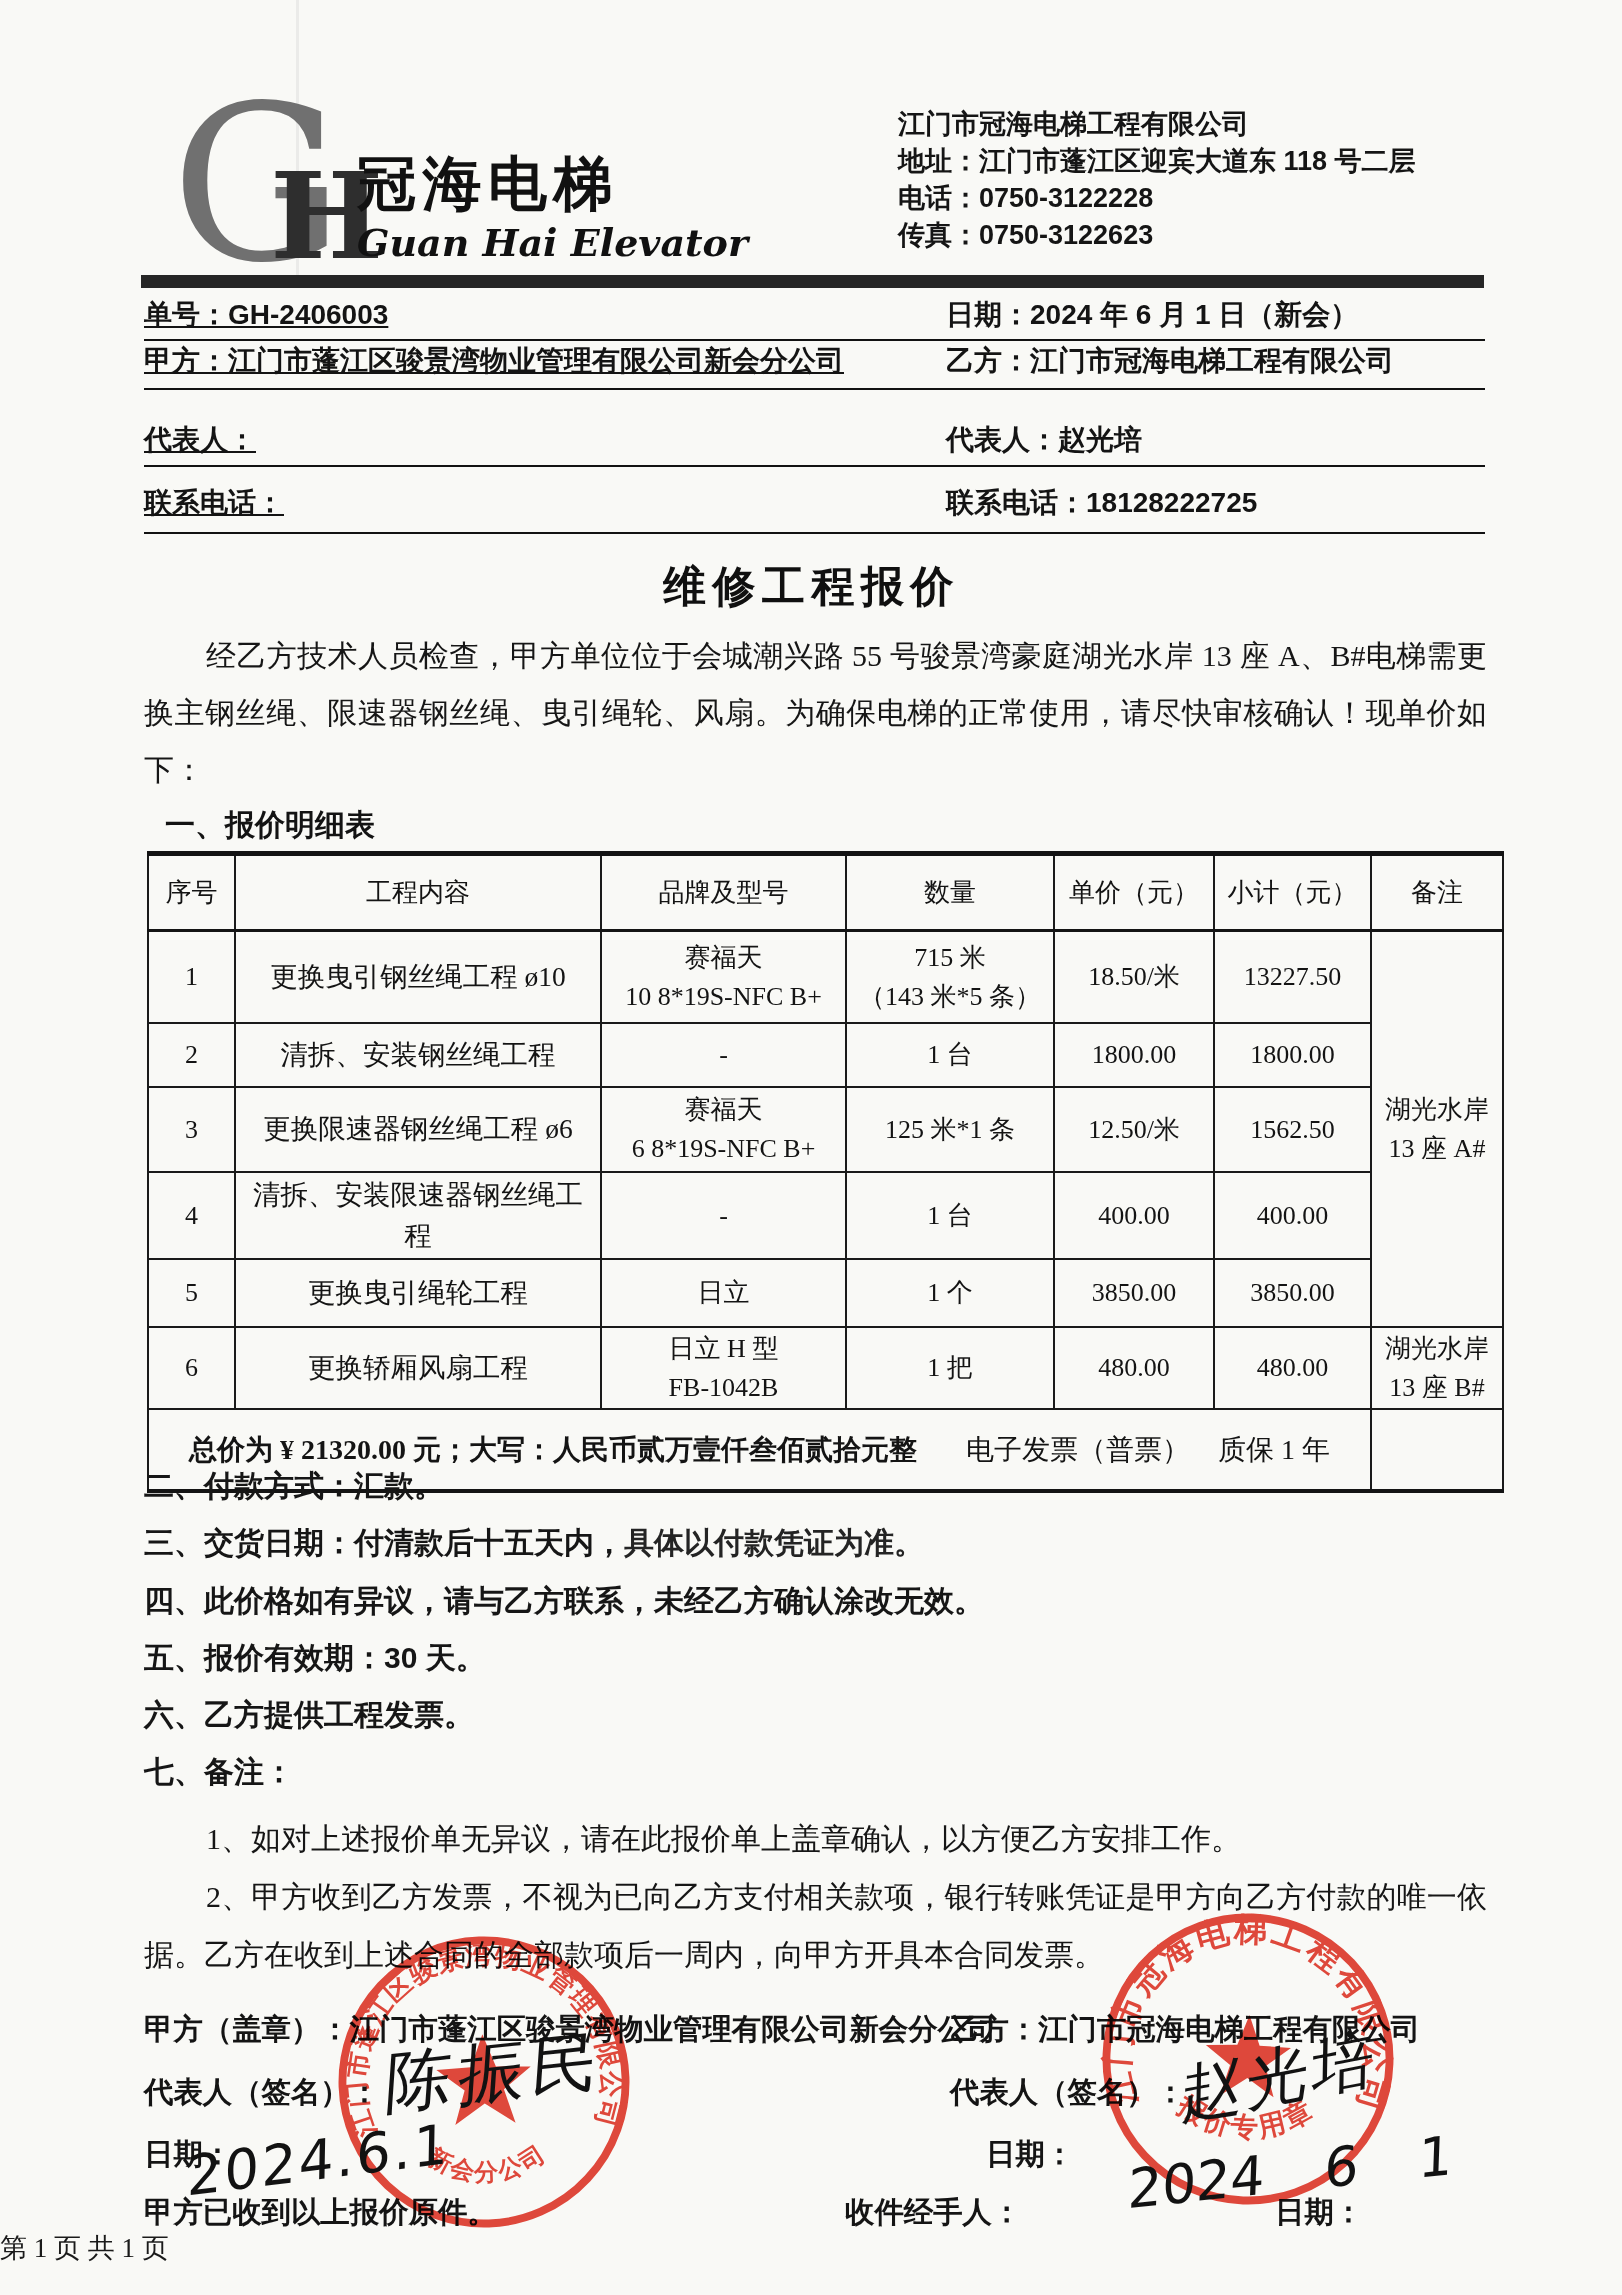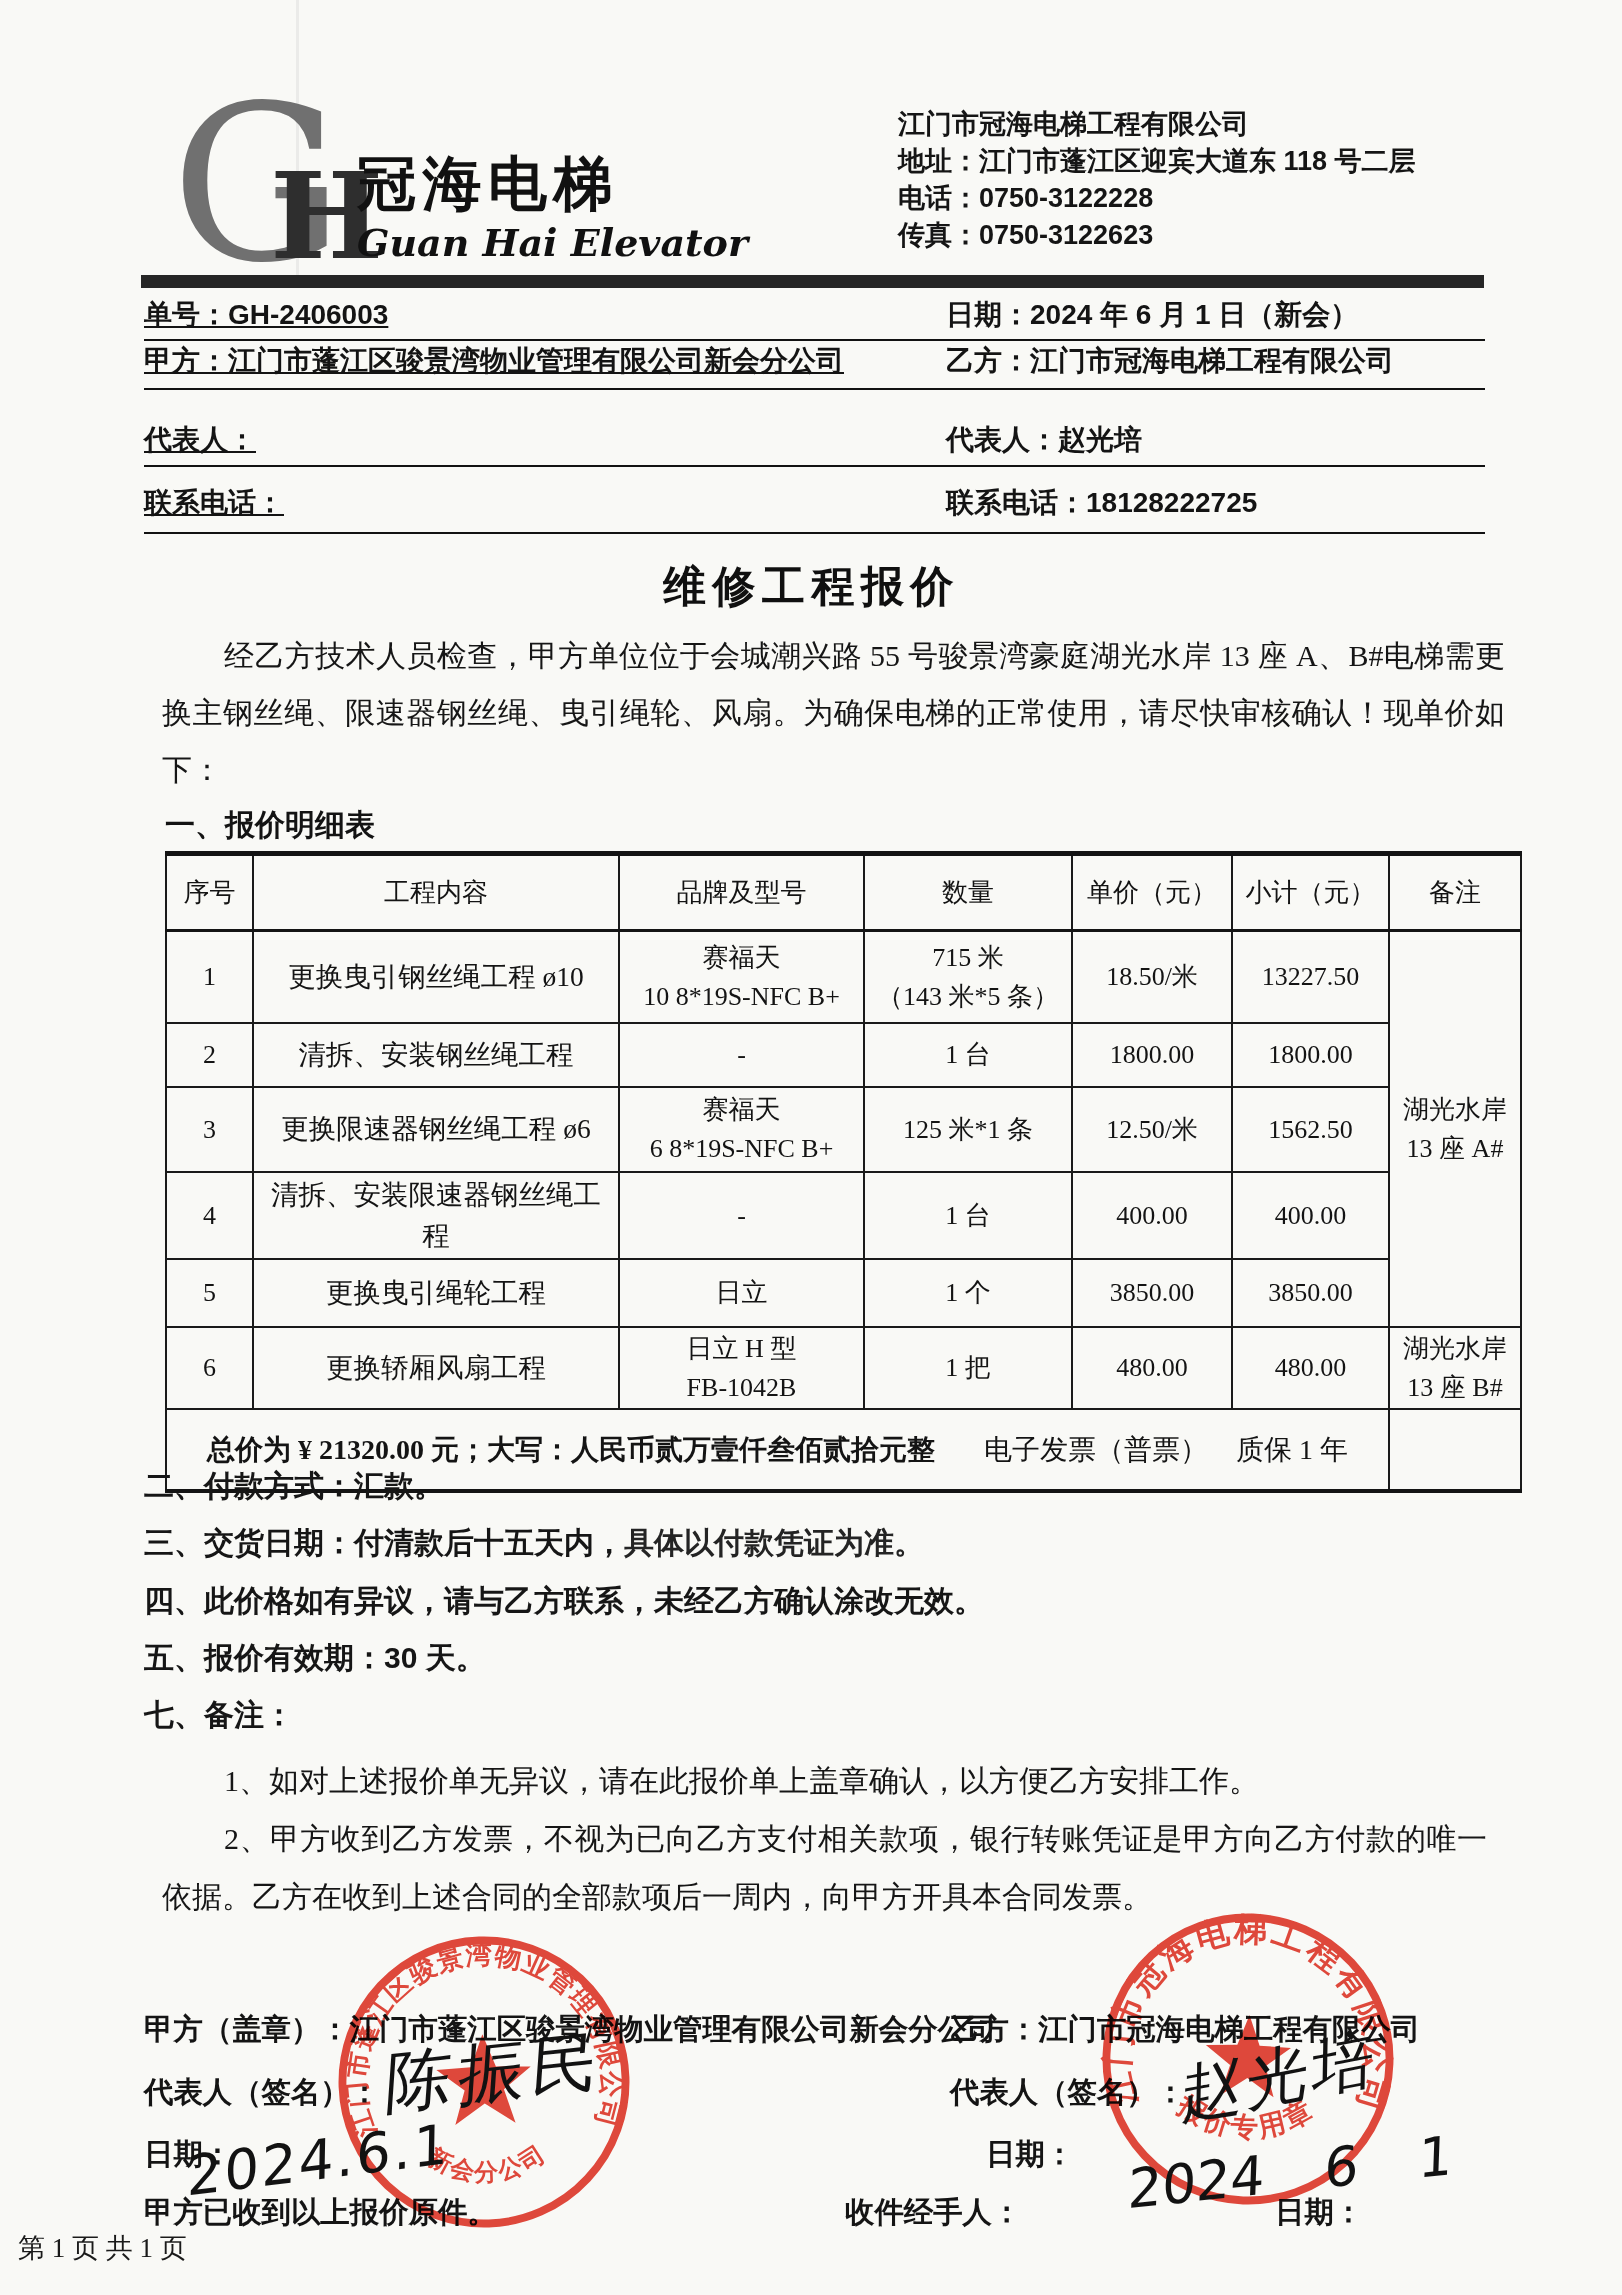--- a/index.html
+++ b/index.html
@@ -1,19 +1,19 @@
 <!DOCTYPE html>
 <html style="font-size:10.5px"><head>
 <meta charset="utf-8">
 <style>
   html,body{margin:0;padding:0;background:#d9d9d6;}
   .page{position:relative;width:1623px;height:2295px;background:#f9f9f6;color:#1c1c1c;overflow:hidden;
         font-family:"Liberation Serif",serif;}
   .sans{font-family:"Liberation Sans",sans-serif;font-weight:700;}
-  .song{font-family:"Liberation Serif",serif;margin-left:18px;}
+  .song{font-family:"Liberation Serif",serif;}
 
   
   .streak{position:absolute;left:296px;top:0;width:2.6px;height:275px;background:rgba(60,60,70,.07);}
 
   
   .logo-g{position:absolute;left:171px;top:77px;font-family:"DejaVu Serif",serif;font-size:216px;line-height:1;color:#707070;font-weight:400;}
   .logo-h{position:absolute;left:270px;top:156px;font-family:"DejaVu Serif",serif;font-size:120px;line-height:1;color:#2e2e2e;font-weight:700;}
   .logo-cn{position:absolute;left:357px;top:145px;font-size:59px;letter-spacing:6.5px;color:#111;}
   .logo-en{position:absolute;left:357px;top:220px;font-family:"DejaVu Serif",serif;font-style:italic;font-weight:700;font-size:38px;color:#111;}
 
@@ -226,20 +226,23 @@
     <div class="term sans">
       <span>三、交货日期：付清款后十五天内，</span><span class="lt">具体以付款凭证为准。</span>
     </div>
     <div class="term sans">
       <span>四、此价格如有异议，请与乙方联系，未经乙方确认涂改无效。</span><span class="lt"></span>
     </div>
     <div class="term sans">
       <span>五、报价有效期：30 天。</span><span class="lt"></span>
     </div>
     <div class="term sans">
+      <span>六、乙方提供工程发票。</span><span class="lt"></span>
+    </div>
+    <div class="term sans">
       <span>七、备注：</span><span class="lt"></span>
     </div>
     <div class="note song">1、如对上述报价单无异议，请在此报价单上盖章确认，以方便乙方安排工作。</div>
     <div class="note song">2、甲方收到乙方发票，不视为已向乙方支付相关款项，银行转账凭证是甲方向乙方付款的唯一依据。乙方在收到上述合同的全部款项后一周内，向甲方开具本合同发票。</div>
   </div>
 
   <div class="signline s1">
     <span>甲方（盖章）：江门市蓬江区骏景湾物业管理有限公司新会分公司</span>
     <span class="rt">乙方：江门市冠海电梯工程有限公司</span>
   </div>

